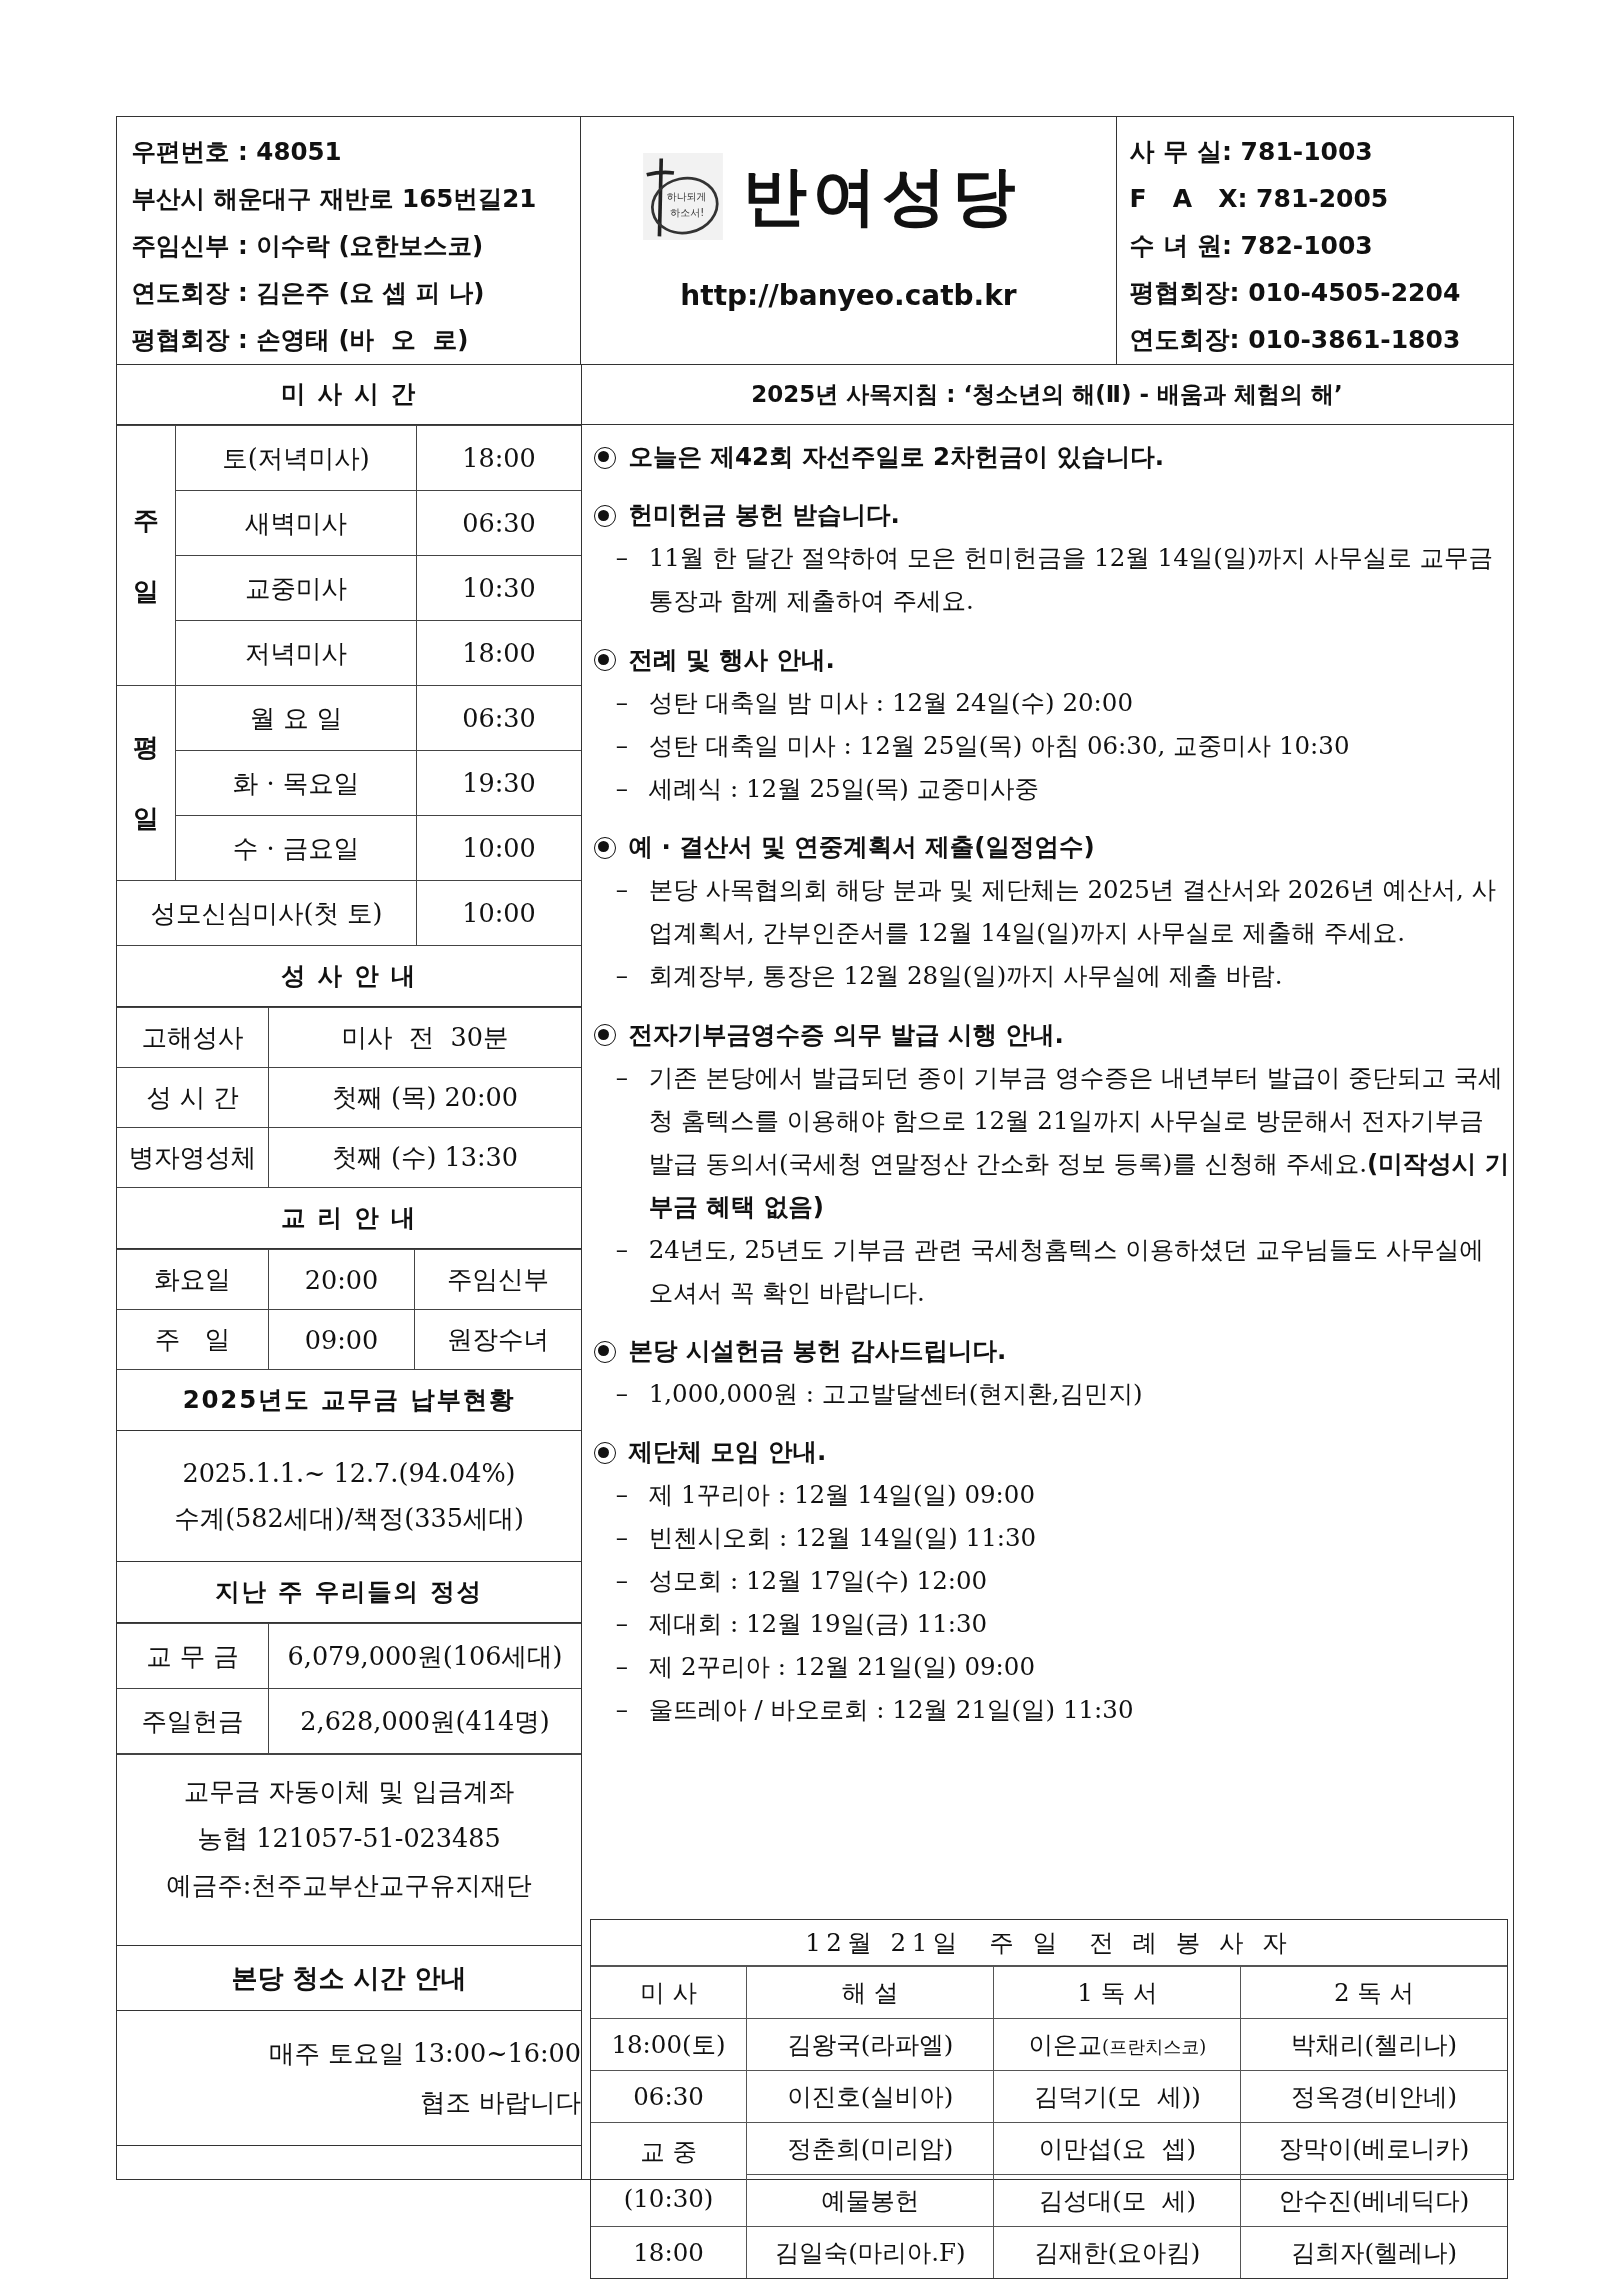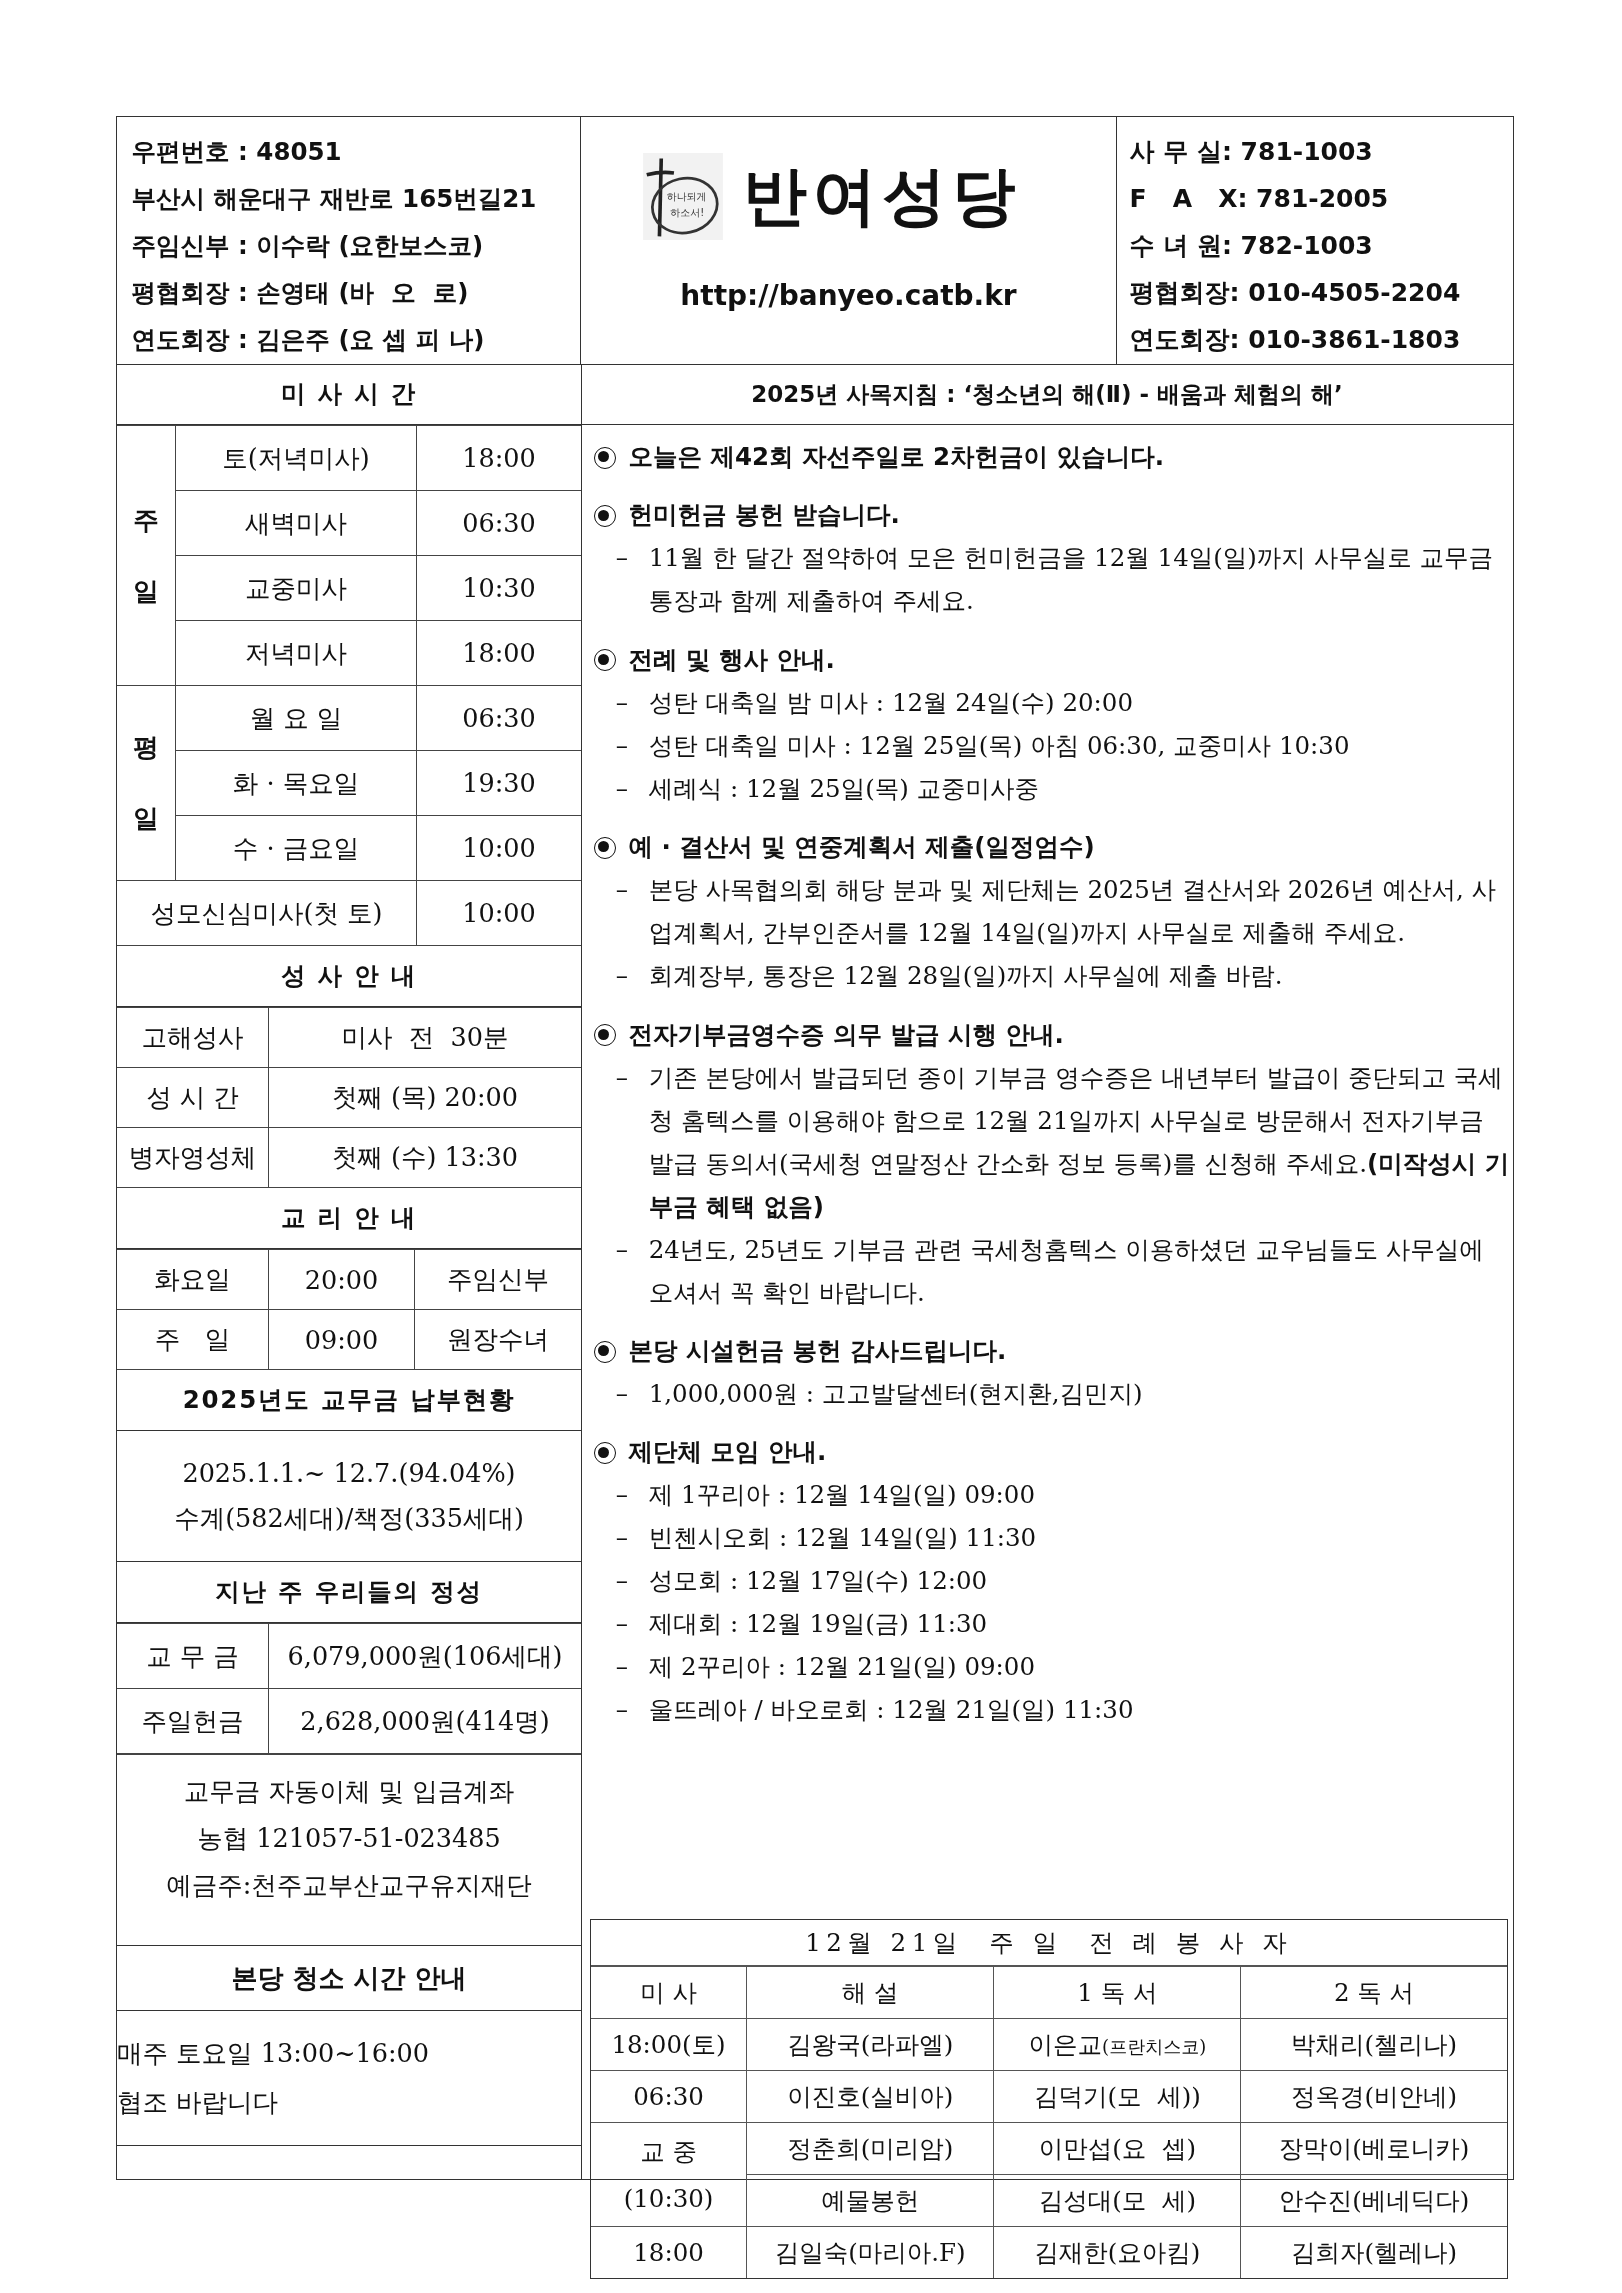--- a/index.html
+++ b/index.html
@@ -31,21 +31,21 @@
 
   .mass td { height: 64px; }
   .mass td.side { width: 58px; font-family: "DejaVu Sans", sans-serif; font-weight: bold; font-size: 25.5px; line-height: 71px; }
   .mass td.lbl { width: 240px; }
   .sacra td { height: 59px; }
   .doc td { height: 59px; }
   .cblock { text-align: center; font-size: 25.5px; line-height: 45px; padding: 20px 0; border-bottom: 1.8px solid #333; }
   .offer td { height: 64px; margin-top: 47px; }
   .acct { text-align: center; font-size: 25.5px; line-height: 47px; padding: 12.7px 0 36px; border-bottom: 1.8px solid #333; }
   .clean-head { height: 64px; line-height: 64px; text-align: center; font-size: 26px; font-weight: bold; border-bottom: 1.8px solid #333; }
-  .clean-body { text-align: left; font-size: 25.5px; line-height: 49px; padding: 18px 0; border-bottom: 1.8px solid #333; }
+  .clean-body { text-align: right; font-size: 25.5px; line-height: 49px; padding: 18px 0; border-bottom: 1.8px solid #333; }
 
   
   .motto { height: 60px; line-height: 60px; text-align: center; font-family: "DejaVu Sans", sans-serif; font-weight: bold; font-size: 23px; border-bottom: 1.8px solid #333; white-space: pre; }
   .notices { padding: 11px 0 0 12.7px; }
   .notice { margin-bottom: 16.4px; }
   .notice .title { font-family: "DejaVu Sans", sans-serif; font-weight: bold; font-size: 24.5px; line-height: 42px; }
   .notice .title .bullet { display: inline-block; width: 22px; height: 22px; border: 1.8px solid #111; border-radius: 50%; position: relative; vertical-align: -3.6px; margin-right: 12.7px; box-sizing: border-box; }
   .notice .title .bullet::after { content: ""; position: absolute; left: 3.6px; top: 3.6px; width: 11px; height: 11px; border-radius: 50%; background: #111; }
   .notice .item { font-size: 24.5px; line-height: 43px; padding-left: 55px; text-indent: -33px; }
   .notice .item .dash { display: inline-block; width: 33px; text-indent: 0; }
@@ -63,22 +63,22 @@
 </head>
 <body>
 
 <div class="page">
 
   <div class="hdr">
     <div class="hdr-left">
       <div class="ln">우편번호 : 48051</div>
       <div class="ln">부산시 해운대구 재반로 165번길21</div>
       <div class="ln">주임신부 : 이수락 (요한보스코)</div>
+      <div class="ln">연도회장 : 김은주 (요 셉 피 나)</div>
       <div class="ln">평협회장 : 손영태 (바  오  로)</div>
-      <div class="ln">연도회장 : 김은주 (요 셉 피 나)</div>
     </div>
     <div class="hdr-mid">
       <div class="logo">
         <svg viewBox="0 0 88 96">
           <rect x="0" y="0" width="88" height="96" fill="#f2f2f2"></rect>
           <path d="M20 6 L18 92" stroke="#222" stroke-width="4" fill="none"></path>
           <path d="M4 24 Q20 20 34 22" stroke="#222" stroke-width="4" fill="none"></path>
           <ellipse cx="46" cy="58" rx="36" ry="30" stroke="#333" stroke-width="3" fill="none" transform="rotate(-12 46 58)"></ellipse>
           <text x="26" y="52" font-size="11" fill="#333" font-family="DejaVu Sans, sans-serif">하나되게</text>
           <text x="30" y="70" font-size="11" fill="#333" font-family="DejaVu Sans, sans-serif">하소서!</text>

